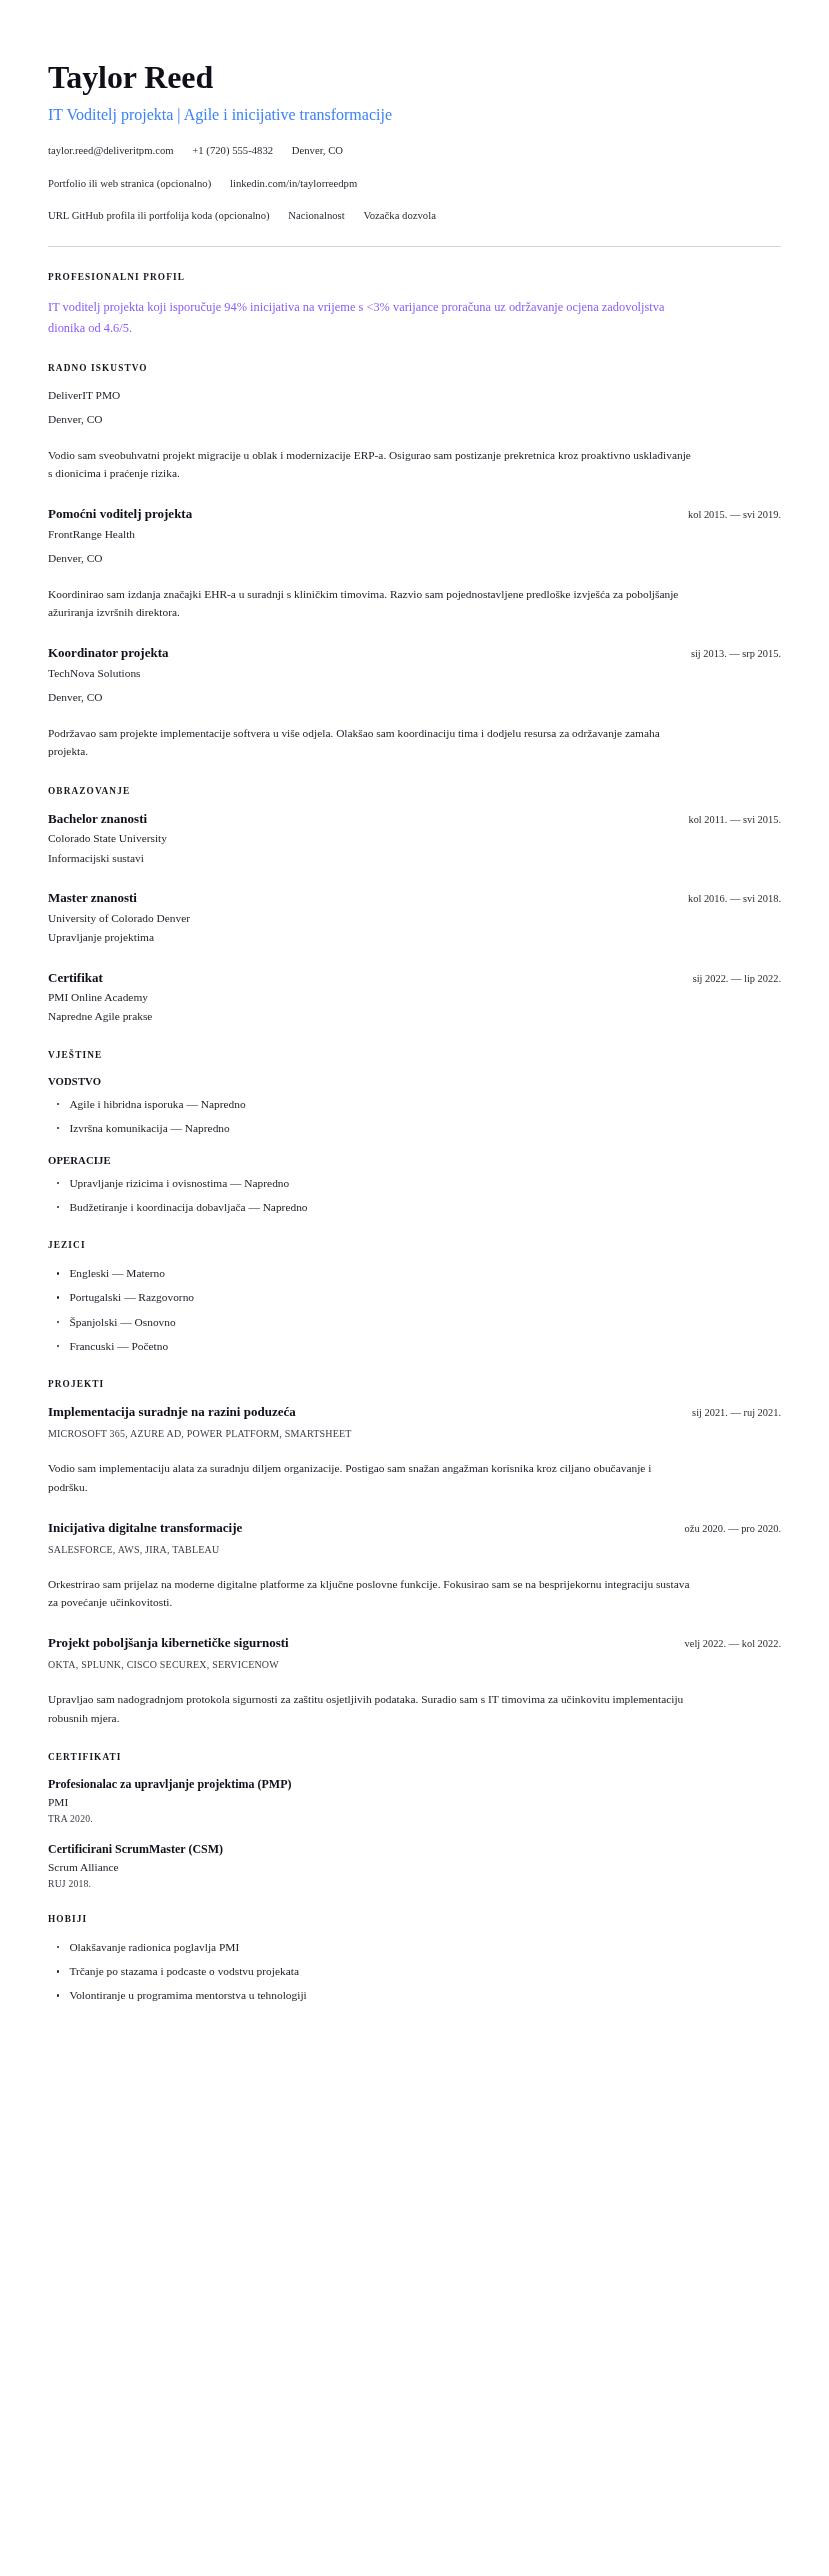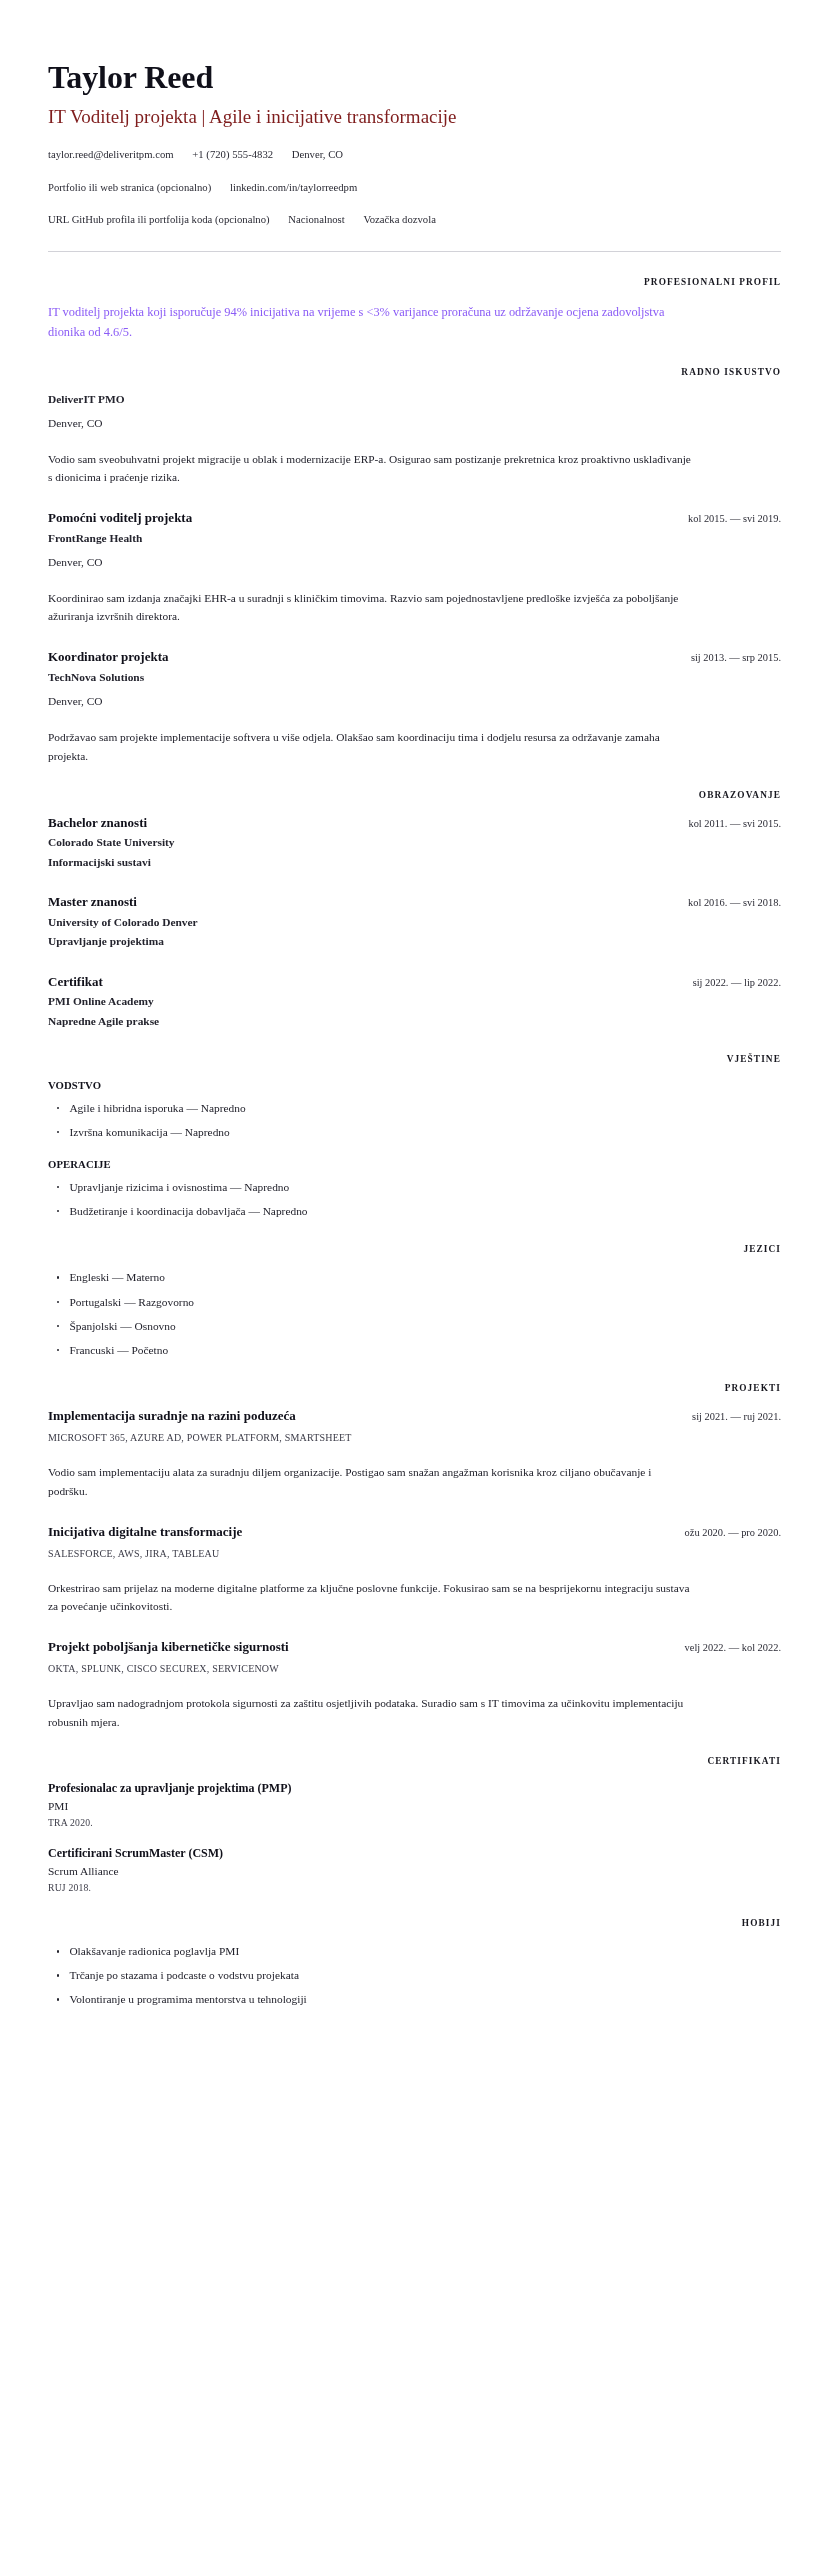--- a/index.html
+++ b/index.html
@@ -26,23 +26,23 @@
   
   .name {
     font-size: 32px;
     font-weight: 700;
     letter-spacing: -0.1px;
     line-height: 1.08;
     margin: 12.4px 0 0 0;
     color: #10101a;
   }
   .headline {
-    font-size: 19px;
+    font-size: 16px;
     font-weight: 400;
-    color: #7f1d1d;
+    color: #3b82f6;
     margin-top: 9px;
     line-height: 1.35;
   }
   .contact-row {
     font-size: 10.7px;
     color: #2a2a34;
     margin-top: 16.6px;
     line-height: 1.5;
     display: flex;
     flex-wrap: wrap;
@@ -60,21 +60,20 @@
 
   
   .section { margin-top: 25px; }
   .section-title {
     font-size: 9.3px;
     font-weight: 700;
     text-transform: uppercase;
     letter-spacing: 1.1px;
     color: #17171f;
     margin-bottom: 15px;
-    text-align: right;
   }
 
   .summary-text {
     font-size: 12.4px;
     line-height: 1.62;
     color: #8b5cf6;
     max-width: 643px;
   }
 
   
@@ -98,21 +97,20 @@
     color: #2b2b35;
     white-space: nowrap;
     flex-shrink: 0;
     text-align: right;
   }
   .entry-org {
     font-size: 11.4px;
     color: #24242e;
     margin-top: 3.5px;
     line-height: 1.4;
-    font-weight: bold;
   }
   .entry-sub {
     font-size: 11.4px;
     color: #24242e;
     margin-top: 8.3px;
     line-height: 1.4;
   }
   .entry-meta {
     font-size: 10px;
     color: #3b3b47;

